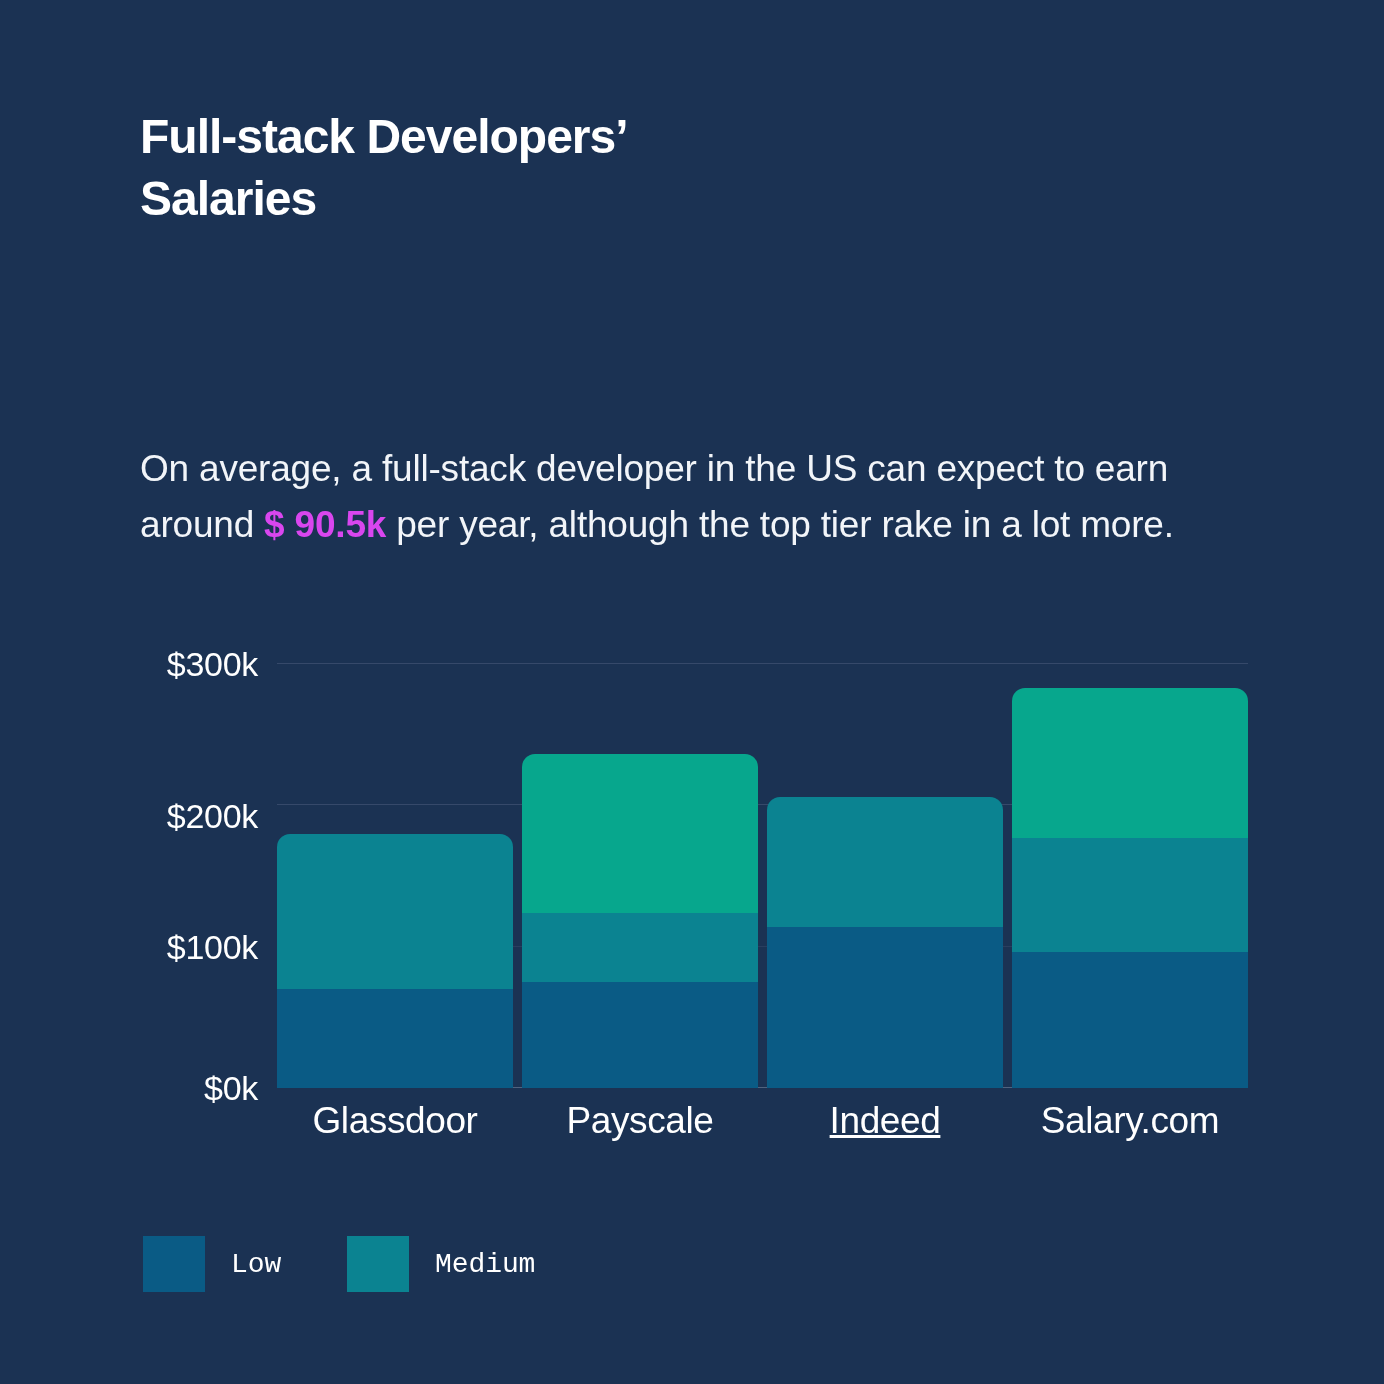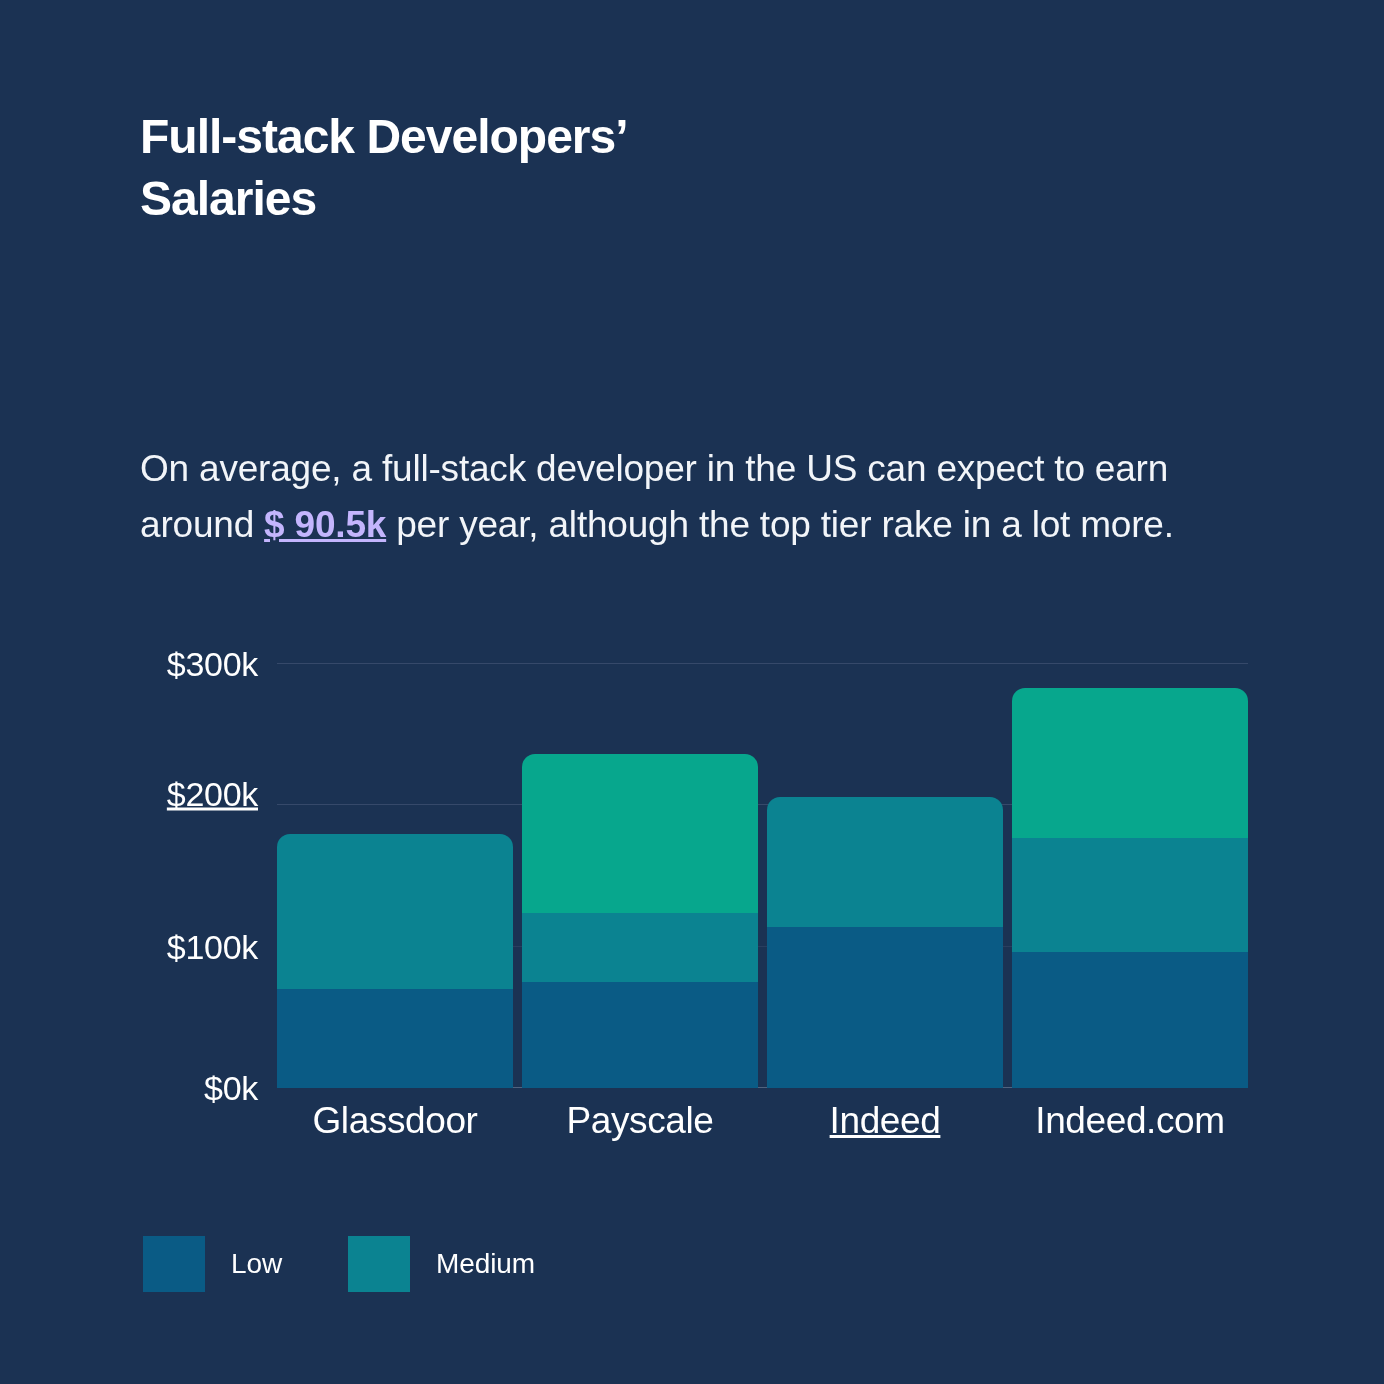--- a/index.html
+++ b/index.html
@@ -41,22 +41,21 @@
     top: 404px;
     width: 1045px;
     color: #f2f5f9;
     font-size: 37px;
     line-height: 1.52;
     font-weight: normal;
     letter-spacing: -0.2px;
   }
   .subtitle .hl {
     font-weight: bold;
-    color: #c4b5fd;
-    text-decoration: underline;
+    color: #d946ef;
   }
 
   
   .chart {
     position: absolute;
     left: 0;
     top: 0;
     width: 1384px;
     height: 1384px;
   }
@@ -149,20 +148,21 @@
     white-space: nowrap;
   }
 
   
   .legend {
     position: absolute;
     left: 143px;
     top: 1236px;
     display: flex;
     align-items: center;
+    font-family: Liberation Mono, monospace;
   }
   .legend-item {
     display: flex;
     align-items: center;
   }
   .legend-swatch {
     width: 62px;
     height: 56px;
     flex: 0 0 auto;
   }
@@ -183,21 +183,21 @@
   <h1 class="title">Full-stack Developers’
 Salaries</h1>
 
   <p class="subtitle"><span>On average, a full-stack developer in the US can expect to earn around </span><span class="hl">$ 90.5k</span><span> per year, although the top tier rake in a lot more.</span></p>
 
   <div class="chart">
 
     <div class="ylabels">
         <div class="ylabel" style="top: 424px; margin-left: 18px;">$0k</div>
         <div class="ylabel" style="top: 282.667px;">$100k</div>
-        <div class="ylabel" style="top: 130px; text-decoration: underline;">$200k</div>
+        <div class="ylabel" style="top: 152px;">$200k</div>
         <div class="ylabel" style="top: 0px; margin-left: 28px;">$300k</div>
       </div>
 
     <div class="plot">
       <div class="gridlines">
           <div class="gridline baseline" style="bottom: 0px;"></div>
           <div class="gridline" style="bottom: 141.333px; opacity: 0.55;"></div>
           <div class="gridline" style="bottom: 282.667px;"></div>
           <div class="gridline" style="bottom: 424px;"></div>
         </div>
@@ -228,21 +228,21 @@
               <div class="seg seg-low" style="height: 33.9223%; background: rgb(10, 91, 133);"></div>
             </div>
           </div>
         </div>
     </div>
 
     <div class="xlabels">
         <div class="xlabel" style="left: 245px; width: 236px;">Payscale</div>
         <div class="xlabel" style="left: 0px; width: 236px;">Glassdoor</div>
         <div class="xlabel" style="left: 490px; width: 236px; text-decoration: underline;">Indeed</div>
-        <div class="xlabel" style="left: 735px; width: 236px;">Indeed.com</div>
+        <div class="xlabel" style="left: 735px; width: 236px;">Salary.com</div>
       </div>
 
   </div>
 
   <div class="legend">
       <div class="legend-item">
         <span class="legend-swatch" style="background: rgb(10, 91, 133);"></span>
         <span class="legend-label">Low</span>
       </div>
       <div class="legend-item">

